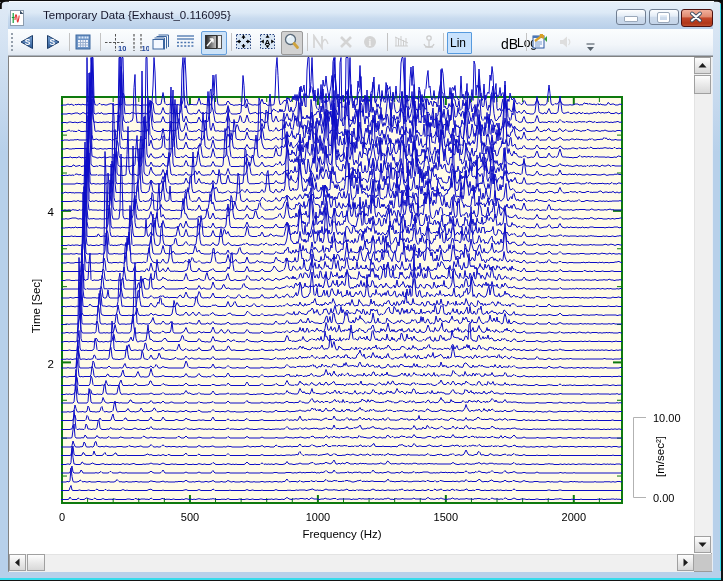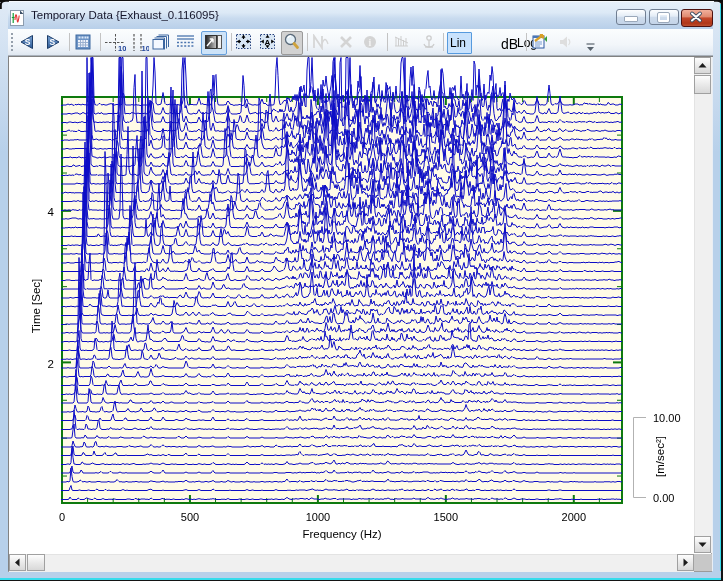--- a/index.html
+++ b/index.html
@@ -29,21 +29,21 @@
 <svg class="abs" style="left:713px;top:0" width="10" height="10" viewBox="0 0 10 10">
     <path d="M1 0.8 L4 0.8 Q9.2 0.8 9.2 6 L9.2 9" stroke="#0d0d0d" stroke-width="2" fill="none"></path>
   </svg>
 
 <svg class="abs" style="left:9px;top:10px" width="16" height="16" viewBox="0 0 16 16">
  <rect x="1.5" y="0.5" width="13" height="15" fill="#fff" stroke="#8c9cae"></rect>
  <path d="M11 0.5 L14.5 4 L11 4 Z" fill="#3a4f66"></path>
  <path d="M4.2 3 V13 M2.8 7.5 H5.6" stroke="#12a038" stroke-width="1.2" fill="none"></path>
  <path d="M6 10 C6.2 4.5 7.2 3.5 7.6 6 L8.4 11.5 C8.8 13.5 9.8 9 10.2 5.5" stroke="#e43434" stroke-width="1.1" fill="none"></path>
 </svg>
-<div class="abs" style="left:31px;top:9px;font-size:11.5px;color:#15152a;">Temporary Data {Exhaust_0.116095}</div>
+<div class="abs" style="left:43px;top:9px;font-size:11.5px;color:#15152a;">Temporary Data {Exhaust_0.116095}</div>
 
 <div class="abs" style="left:616px;top:9px;width:28px;height:14px;border:1px solid #707e92;border-radius:3px;
  background:linear-gradient(#fdfeff 0%,#e3ecf6 45%,#cfdcec 50%,#c4d4e8 100%);"></div>
 <div class="abs" style="left:624px;top:16px;width:12px;height:4px;background:#fff;border:1px solid #9aa8ba;border-radius:1px;"></div>
 <div class="abs" style="left:649px;top:9px;width:28px;height:14px;border:1px solid #707e92;border-radius:3px;
  background:linear-gradient(#fdfeff 0%,#e3ecf6 45%,#cfdcec 50%,#c4d4e8 100%);"></div>
 <div class="abs" style="left:658px;top:13px;width:7px;height:5px;background:transparent;border:2px solid #fff;outline:1px solid #9aa8ba;border-radius:1px;"></div>
 <div class="abs" style="left:681px;top:9px;width:30px;height:16px;border:1.5px solid #4e1210;border-radius:3px;
  background:linear-gradient(#f2b09c 0%,#e08a70 42%,#c4492c 50%,#b03618 82%,#bc4e2e 100%);"></div>
 <svg class="abs" style="left:681px;top:9px" width="30" height="16" viewBox="0 0 30 16">

